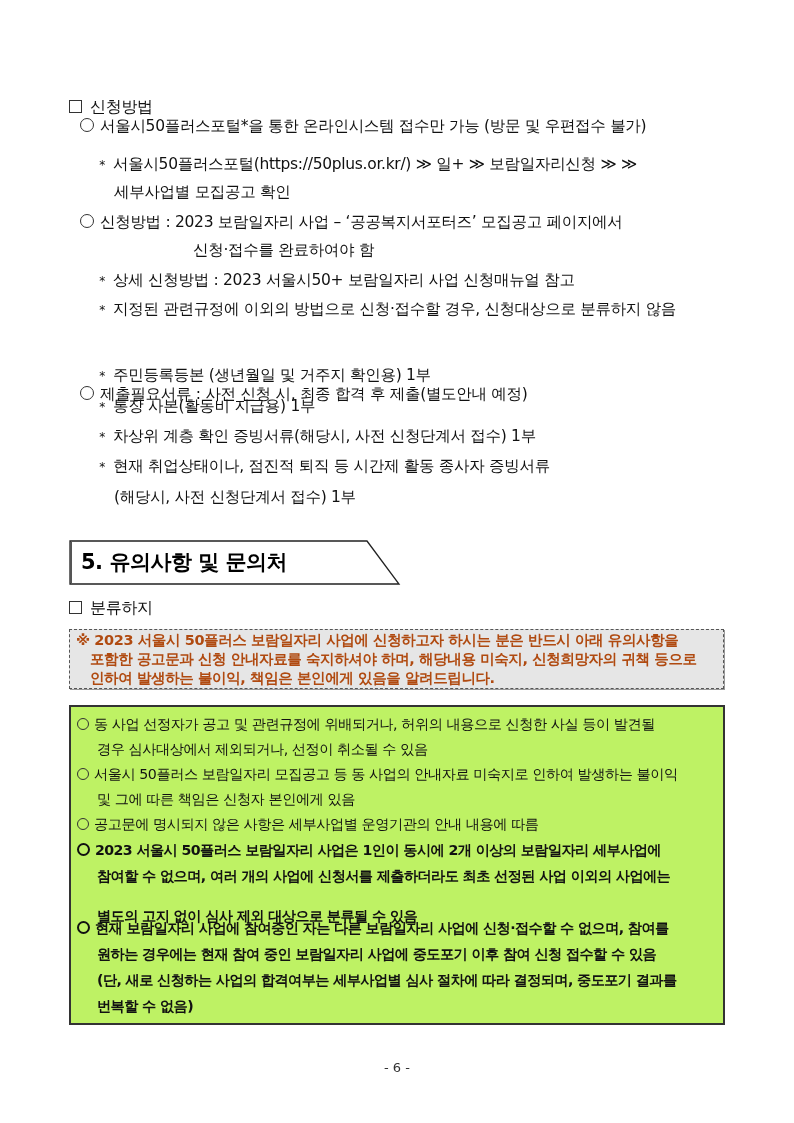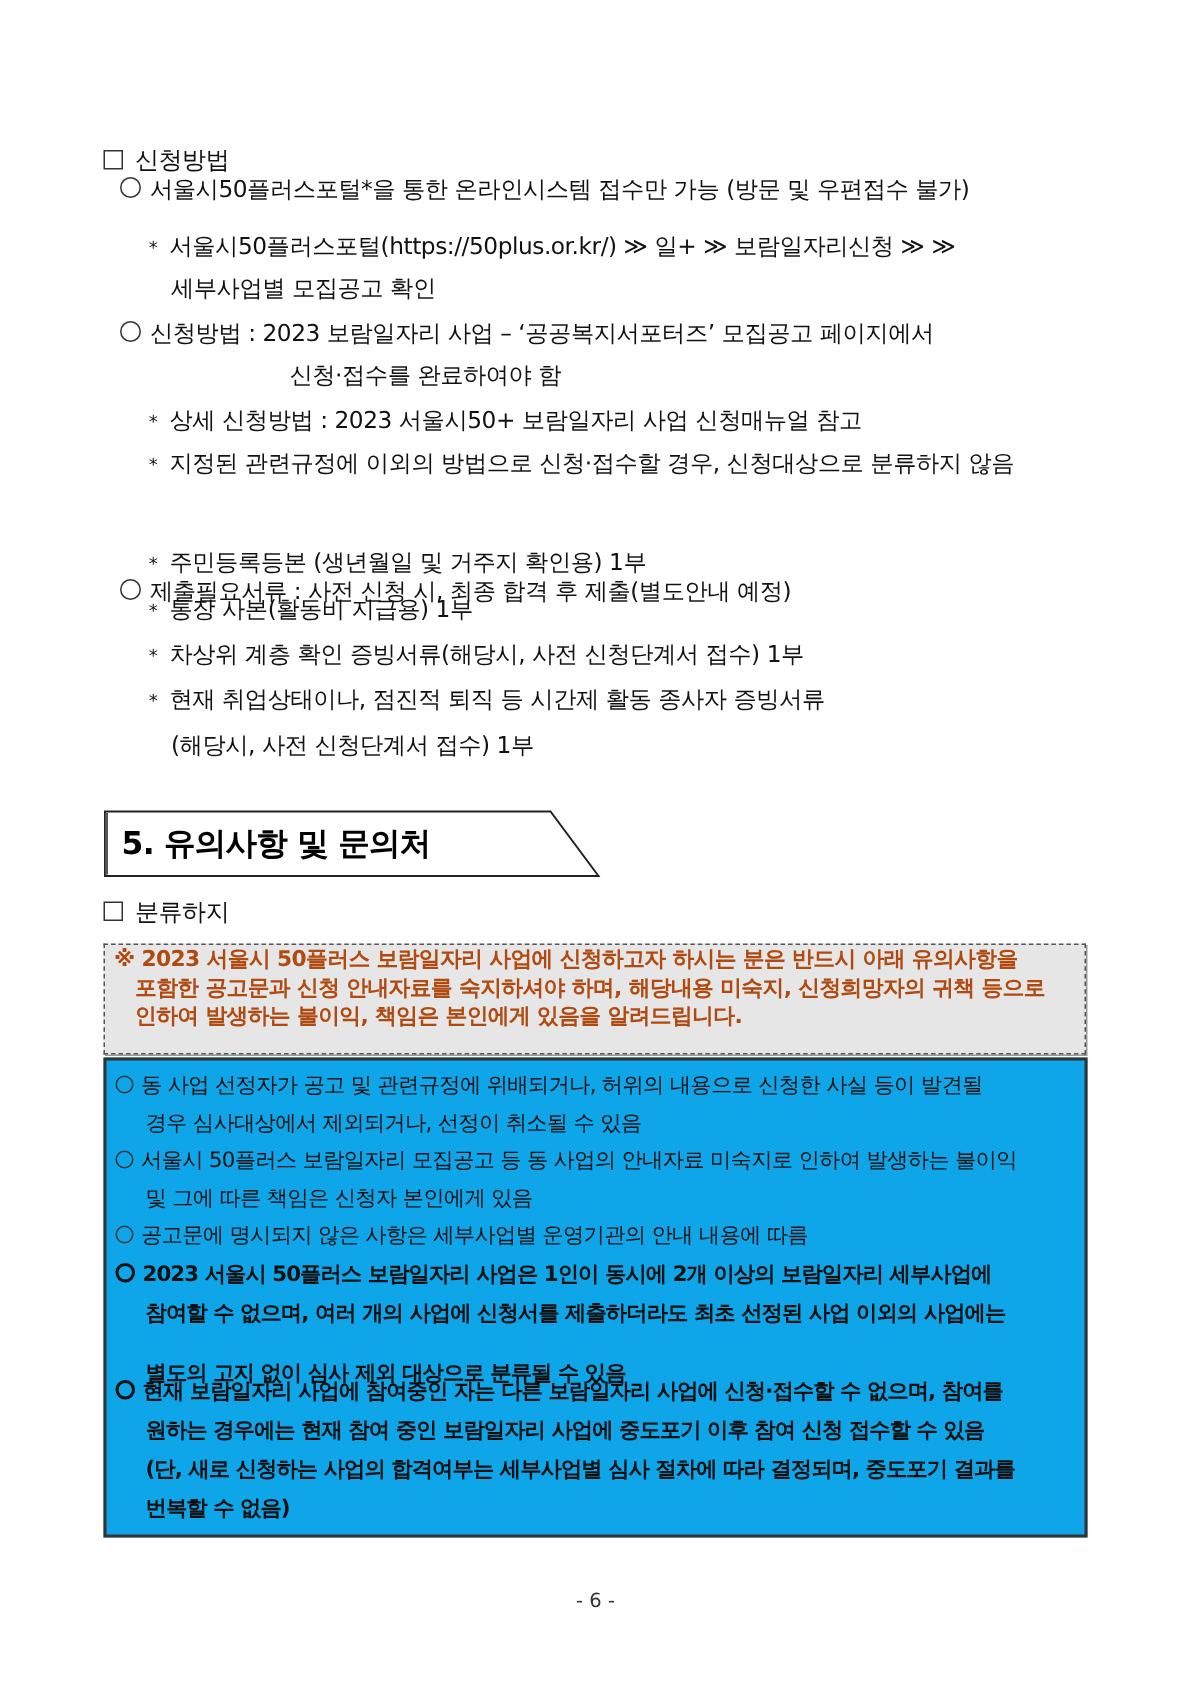--- a/index.html
+++ b/index.html
@@ -14,30 +14,30 @@
     .circ.bold { border:2px solid #111; }
     .star { display:inline-block; width:14px; font-size:12px; margin-right:4px; text-align:center; }
 
     
     .sec-header { position:absolute; left:69px; top:540px; width:330px; height:44px;text-decoration:underline; }
     .sec-header svg { position:absolute; left:0; top:0; }
     .sec-header .title { position:absolute; left:12px; top:8px; font-size:21px; font-weight:bold; letter-spacing:-0.5px; color:#000; }
 
     
     .notice {
-      position:absolute; left:69px; top:629px; width:655px; height:74px;
+      position:absolute; left:69px; top:629px; width:655px; height:60px;
       background:#e6e6e6; border:1px dashed #555; box-sizing:border-box;
       box-shadow: 1px 1px 0 #999;
     }
     .notice .nl { position:absolute; font-size:14.5px; font-weight:bold; color:#b04a10; white-space:nowrap; letter-spacing:-0.4px; line-height:19px; }
 
     
     .caution {
       position:absolute; left:69px; top:705px; width:656px; height:320px;
-      border:2px solid #333; box-sizing:border-box; background:#0ea5e9;
+      border:2px solid #333; box-sizing:border-box; background:#bef264;
     }
     .caution .cl { position:absolute; white-space:nowrap; font-size:14.2px; line-height:19px; letter-spacing:-0.45px; color:#111; }
     .caution .cl.b { font-weight:bold; font-size:14.2px; letter-spacing:-0.6px;text-align:center; }
 
     .page-num { position:absolute; left:0; width:794px; top:1060px; text-align:center; font-size:13px; color:#333; }
   </style>
 </head>
 <body>
 
 <div class="line" style="left:69px; top:97px; font-size:16px;">

